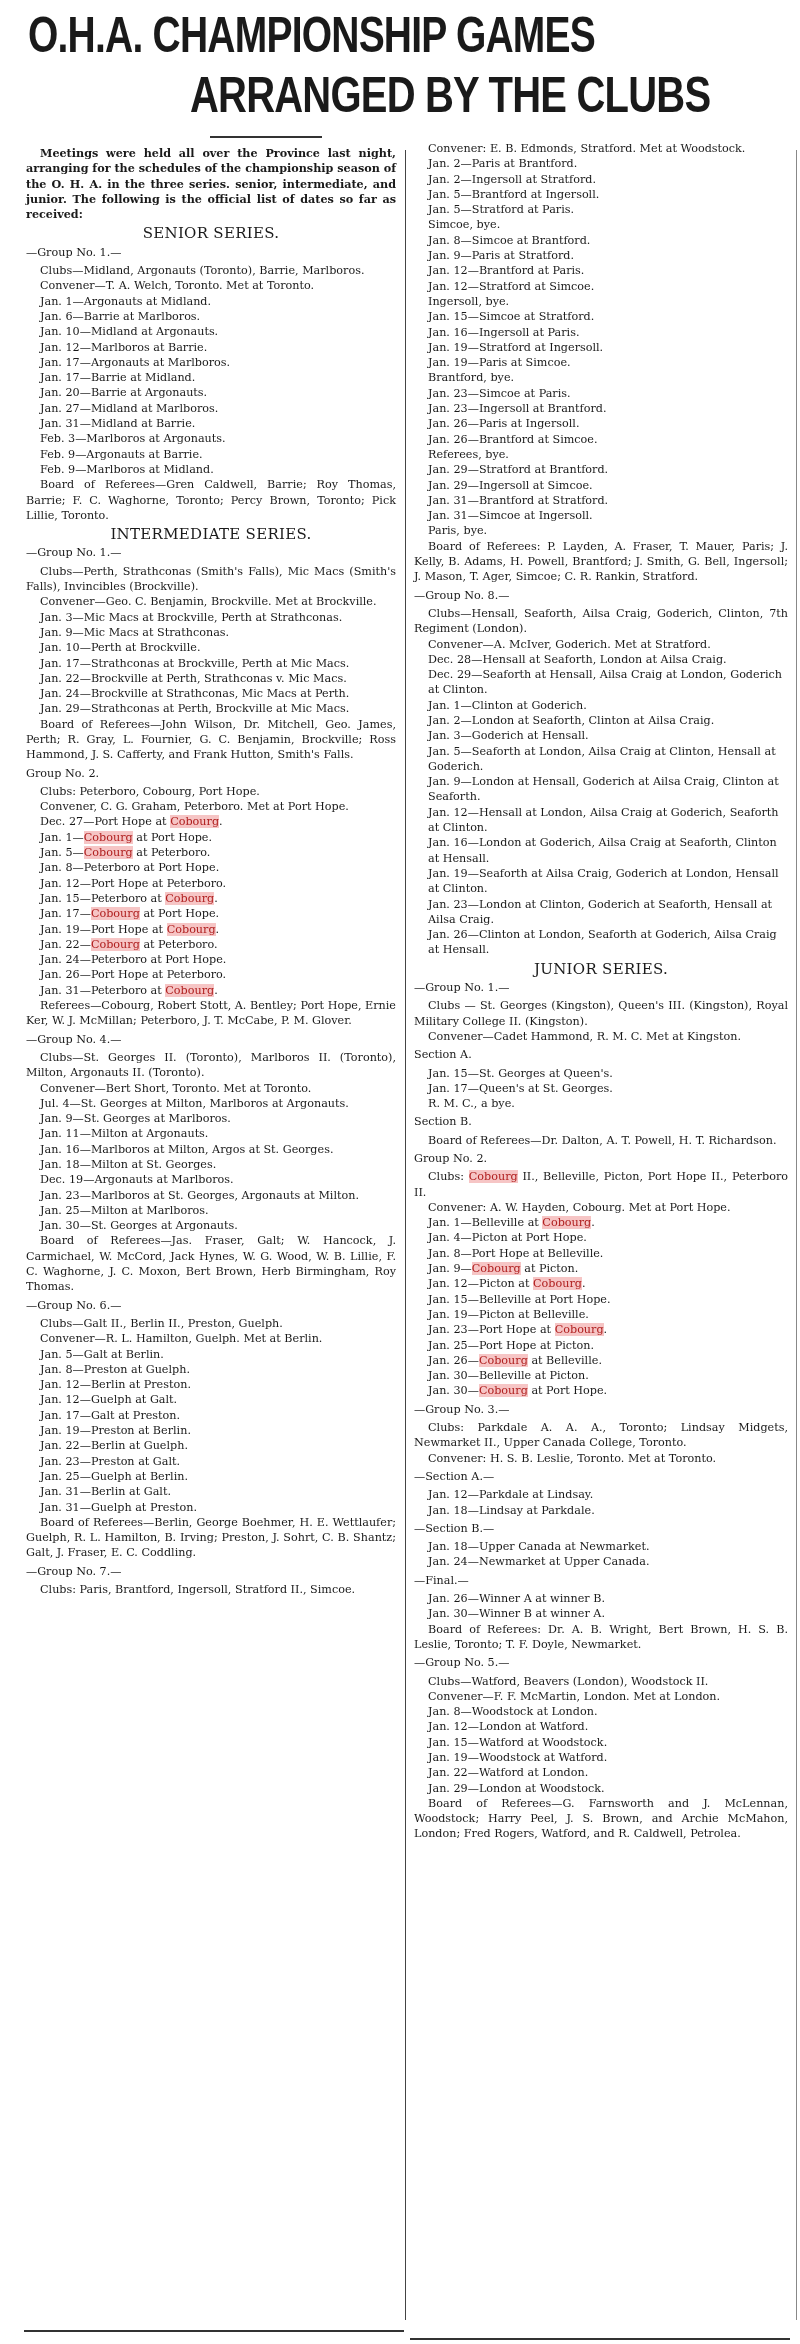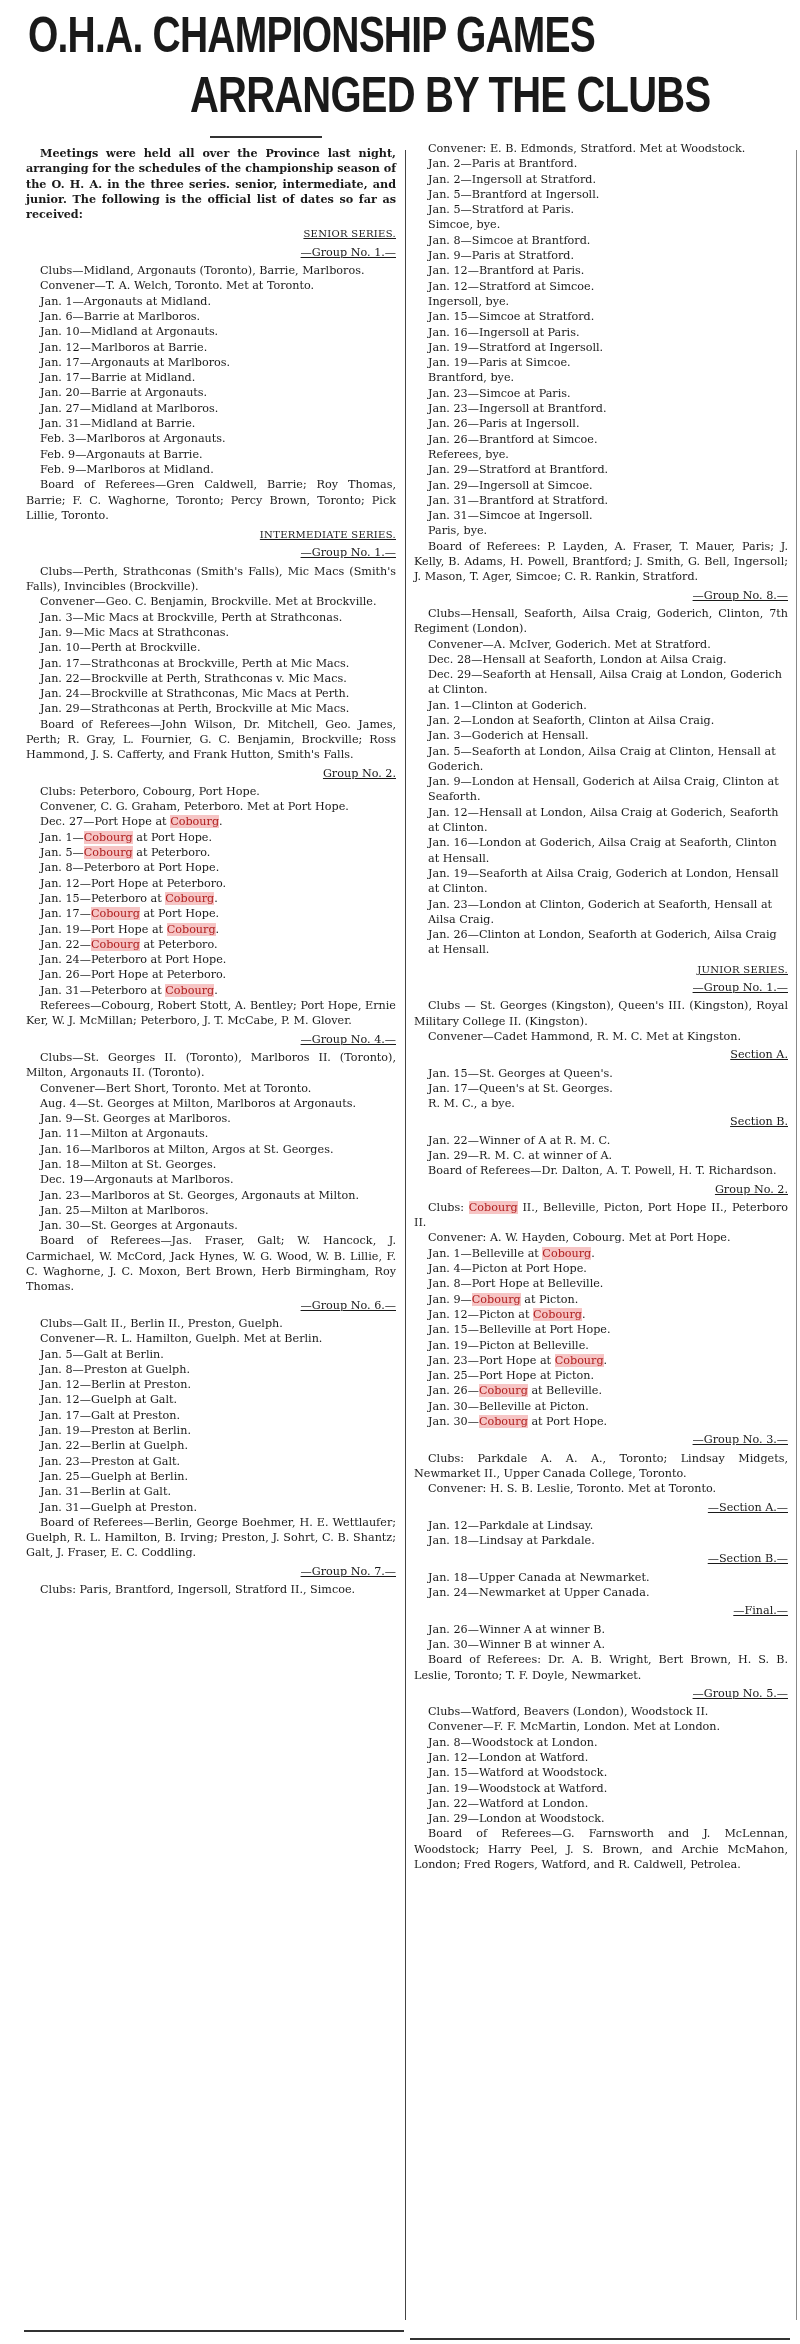--- a/index.html
+++ b/index.html
@@ -13,22 +13,22 @@
   .rule-short{position:absolute;left:210px;top:136px;width:112px;height:2px;background:#333;}
   .col{position:absolute;top:146px;font-size:11.2px;line-height:15.3px;}
   .col.left{left:26px;width:370px;}
   .col.right{left:414px;width:374px;top:141px;}
   .divider{position:absolute;left:405px;top:150px;width:1px;height:2170px;background:#444;}
   .rborder{position:absolute;left:796px;top:150px;width:1px;height:2170px;background:#888;}
   .bottom-rule{position:absolute;left:24px;top:2330px;width:380px;height:2px;background:#333;}
   .bottom-rule2{position:absolute;left:410px;top:2338px;width:380px;height:2px;background:#333;}
   p{margin:0;text-align:justify;text-indent:14px;}
   p.game{text-align:left;padding-left:14px;text-indent:-0px;}
-  .series{text-align:right;margin:4px 0 3px 0;font-size:10px;letter-spacing:0.3px;text-decoration:underline;}
-  .group{text-align:right;margin:3px 0 3px 0;text-decoration:underline;}
+  .series{text-align:center;margin:4px 0 3px 0;font-size:15px;letter-spacing:0.3px;}
+  .group{text-align:left;margin:3px 0 3px 0;}
   .intro{font-weight:bold;}
   .hl-red{background:rgba(230,90,90,0.35);color:#b02020;}
 </style>
 </head>
 <body>
 
 <div class="headline">
   <div class="hl1">O.H.A. CHAMPIONSHIP GAMES</div>
   <div class="hl2">ARRANGED BY THE CLUBS</div>
   <div class="rule-short"></div>
@@ -91,21 +91,21 @@
       <p class="game">Jan. 24—Peterboro at Port Hope.</p>
       <p class="game">Jan. 26—Port Hope at Peterboro.</p>
       <p class="game">Jan. 31—Peterboro at <span class="hl-red">Cobourg</span>.</p>
     </div>
   <p>Referees—Cobourg, Robert Stott, A. Bentley; Port Hope, Ernie Ker, W. J. McMillan; Peterboro, J. T. McCabe, P. M. Glover.</p>
 
   <div class="group">—Group No. 4.—</div>
   <p>Clubs—St. Georges II. (Toronto), Marlboros II. (Toronto), Milton, Argonauts II. (Toronto).</p>
   <p>Convener—Bert Short, Toronto. Met at Toronto.</p>
   <div>
-      <p class="game">Aug. 4—St. Georges at Milton, Marlboros at Argonauts.</p>
+      <p class="game">Jul. 4—St. Georges at Milton, Marlboros at Argonauts.</p>
       <p class="game">Jan. 9—St. Georges at Marlboros.</p>
       <p class="game">Jan. 11—Milton at Argonauts.</p>
       <p class="game">Jan. 16—Marlboros at Milton, Argos at St. Georges.</p>
       <p class="game">Jan. 18—Milton at St. Georges.</p>
       <p class="game">Dec. 19—Argonauts at Marlboros.</p>
       <p class="game">Jan. 23—Marlboros at St. Georges, Argonauts at Milton.</p>
       <p class="game">Jan. 25—Milton at Marlboros.</p>
       <p class="game">Jan. 30—St. Georges at Argonauts.</p>
     </div>
   <p>Board of Referees—Jas. Fraser, Galt; W. Hancock, J. Carmichael, W. McCord, Jack Hynes, W. G. Wood, W. B. Lillie, F. C. Waghorne, J. C. Moxon, Bert Brown, Herb Birmingham, Roy Thomas.</p>
@@ -186,24 +186,20 @@
   <div class="group">—Group No. 1.—</div>
   <p>Clubs — St. Georges (Kingston), Queen's III. (Kingston), Royal Military College II. (Kingston).</p>
   <p>Convener—Cadet Hammond, R. M. C. Met at Kingston.</p>
   <div class="group">Section A.</div>
   <div>
       <p class="game">Jan. 15—St. Georges at Queen's.</p>
       <p class="game">Jan. 17—Queen's at St. Georges.</p>
       <p class="game">R. M. C., a bye.</p>
     </div>
   <div class="group">Section B.</div>
-  <div>
-      <p class="game">Jan. 22—Winner of A at R. M. C.</p>
-      <p class="game">Jan. 29—R. M. C. at winner of A.</p>
-    </div>
   <p>Board of Referees—Dr. Dalton, A. T. Powell, H. T. Richardson.</p>
 
   <div class="group">Group No. 2.</div>
   <p>Clubs: <span class="hl-red">Cobourg</span> II., Belleville, Picton, Port Hope II., Peterboro II.</p>
   <p>Convener: A. W. Hayden, Cobourg. Met at Port Hope.</p>
   <div>
       <p class="game">Jan. 1—Belleville at <span class="hl-red">Cobourg</span>.</p>
       <p class="game">Jan. 4—Picton at Port Hope.</p>
       <p class="game">Jan. 8—Port Hope at Belleville.</p>
       <p class="game">Jan. 9—<span class="hl-red">Cobourg</span> at Picton.</p>

